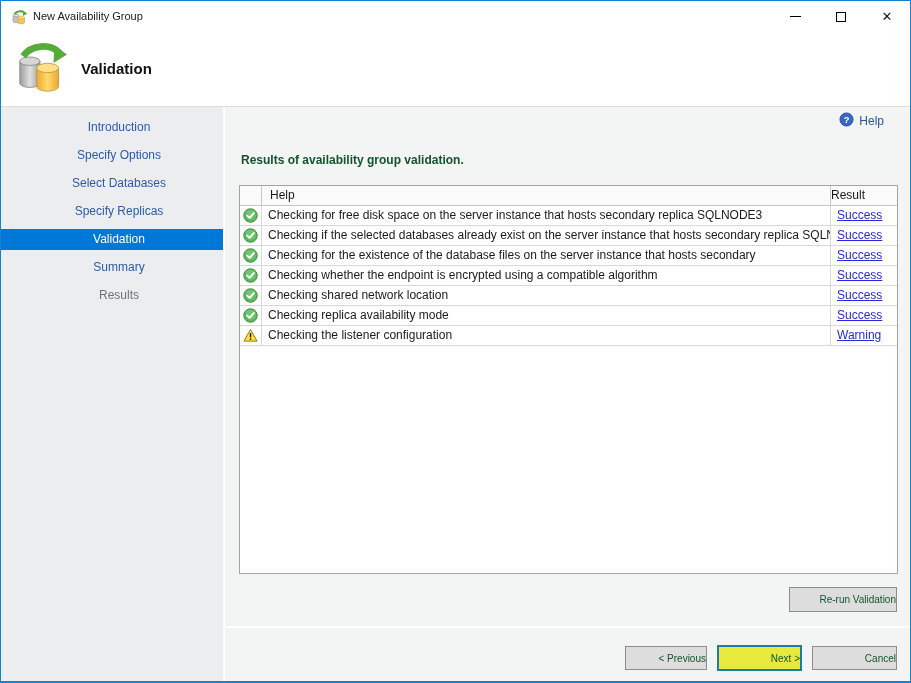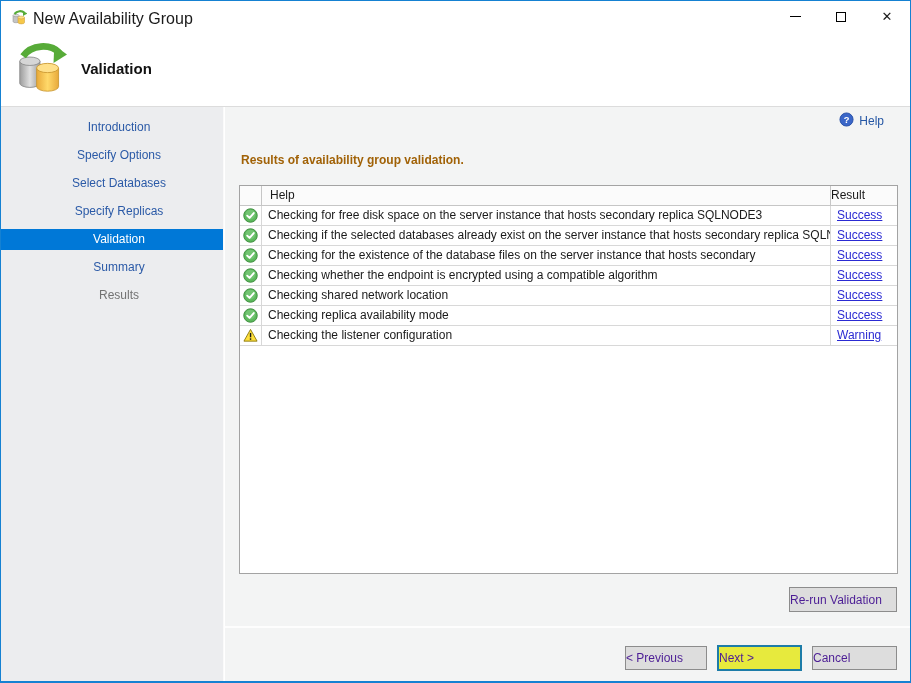--- a/index.html
+++ b/index.html
@@ -7,53 +7,53 @@
   .window {
     position:relative; width:911px; height:683px;
     border:1px solid #1581d2; border-bottom-width:2px;
     background:#ffffff;
     font-family:"Liberation Sans", sans-serif; font-size:12px; color:#1a1a1a;
     overflow:hidden;
   }
   
   .titlebar { position:absolute; top:0; left:0; right:0; height:32px; background:#fff; }
   .titlebar .app-icon { position:absolute; left:10px; top:8px; width:16px; height:16px; }
-  .titlebar .title { position:absolute; left:32px; top:9px; font-size:16px; }
+  .titlebar .title { position:absolute; left:32px; top:9px; font-size:11px; }
   .win-controls { position:absolute; right:0; top:0; display:flex; height:31px; }
   .win-btn { width:46px; height:31px; display:flex; align-items:center; justify-content:center; cursor:default; }
   .glyph-min { width:11px; height:1px; background:#000; }
   .glyph-max { width:10px; height:10px; border:1px solid #000; }
   .glyph-close { font-size:13px; line-height:13px; }
   
   .wiz-header { position:absolute; top:32px; left:0; right:0; height:74px; background:#fff; border-bottom:1px solid #dcdcdc; }
   .wiz-header .big-icon { position:absolute; left:12px; top:8px; }
   .wiz-header .page-title { position:absolute; left:80px; top:27px; font-size:15px; font-weight:bold; color:#111; }
   
   .sidebar { position:absolute; top:106px; left:0; width:223px; bottom:0; background:#ecedef; border-right:1px solid #fafafa; }
   .nav { padding-top:10px;text-align:center; }
   .nav-item { height:21px; line-height:21px; margin-bottom:7px; padding-left:14px; color:#2b5aa7; cursor:pointer; white-space:nowrap; }
   .nav-item.selected { background:#0078d7; color:#ffffff; cursor:default; }
   .nav-item.disabled { color:#727272; cursor:default; }
   
   .content { position:absolute; top:106px; left:224px; right:0; bottom:0; background:#f3f4f4; }
   .help-link { position:absolute; top:5px; right:26px; display:flex; align-items:center; gap:5px; color:#2456a4; cursor:pointer; }
-  .caption { position:absolute; top:46px; left:16px; font-weight:bold; color:#a16207; }
+  .caption { position:absolute; top:46px; left:16px; font-weight:bold; color:#14532d; }
   
   .vtable { position:absolute; left:14px; top:78px; width:659px; height:389px; background:#fff; border:1px solid #a3a3a3; overflow:hidden; }
   .thead { display:flex; height:20px; background:#fbfbfb; border-bottom:1px solid #c6c6c6; }
   .thead .h-icon { width:22px; border-right:1px solid #c6c6c6; }
   .thead .h-name { flex:1; padding-left:8px; line-height:19px; border-right:1px solid #c6c6c6; }
   .thead .h-result { width:66px; text-align:left; line-height:19px; }
   .trow { display:flex; height:20px; border-bottom:1px solid #d8d8d8; }
   .c-icon { width:22px; border-right:1px solid #d8d8d8; display:flex; align-items:center; justify-content:center; }
   .c-name { flex:1; padding-left:6px; line-height:19px; border-right:1px solid #d8d8d8; white-space:nowrap; overflow:hidden; }
   .c-result { width:66px; padding-left:6px; line-height:19px; }
   .c-result a { color:#2a2ad2; text-decoration:underline; cursor:pointer; }
   
-  .btn { position:absolute; height:24px; background:#dddddd; border:1px solid #8c8c8c; font-family:"Liberation Sans",sans-serif; font-size:12px; color:#4c1d95; text-align:left; cursor:pointer; padding:0; }
+  .btn { position:absolute; height:24px; background:#dddddd; border:1px solid #8c8c8c; font-family:"Liberation Sans",sans-serif; font-size:10px; color:#14532d; text-align:right; cursor:pointer; padding:0; }
   .rerun-btn { top:480px; right:13px; width:108px; height:25px; }
   .footer-sep { position:absolute; left:0; right:0; top:519px; height:2px; background:#fdfdfd; }
   .prev-btn { top:539px; right:203px; width:82px; }
   .next-btn { top:538px; right:108px; width:85px; height:26px; background:#e7ea3d; border:2px solid #1d7ca8; font-weight:normal; }
   .cancel-btn { top:539px; right:13px; width:85px; }
 </style>
 </head>
 <body>
 
 <div class="window">

